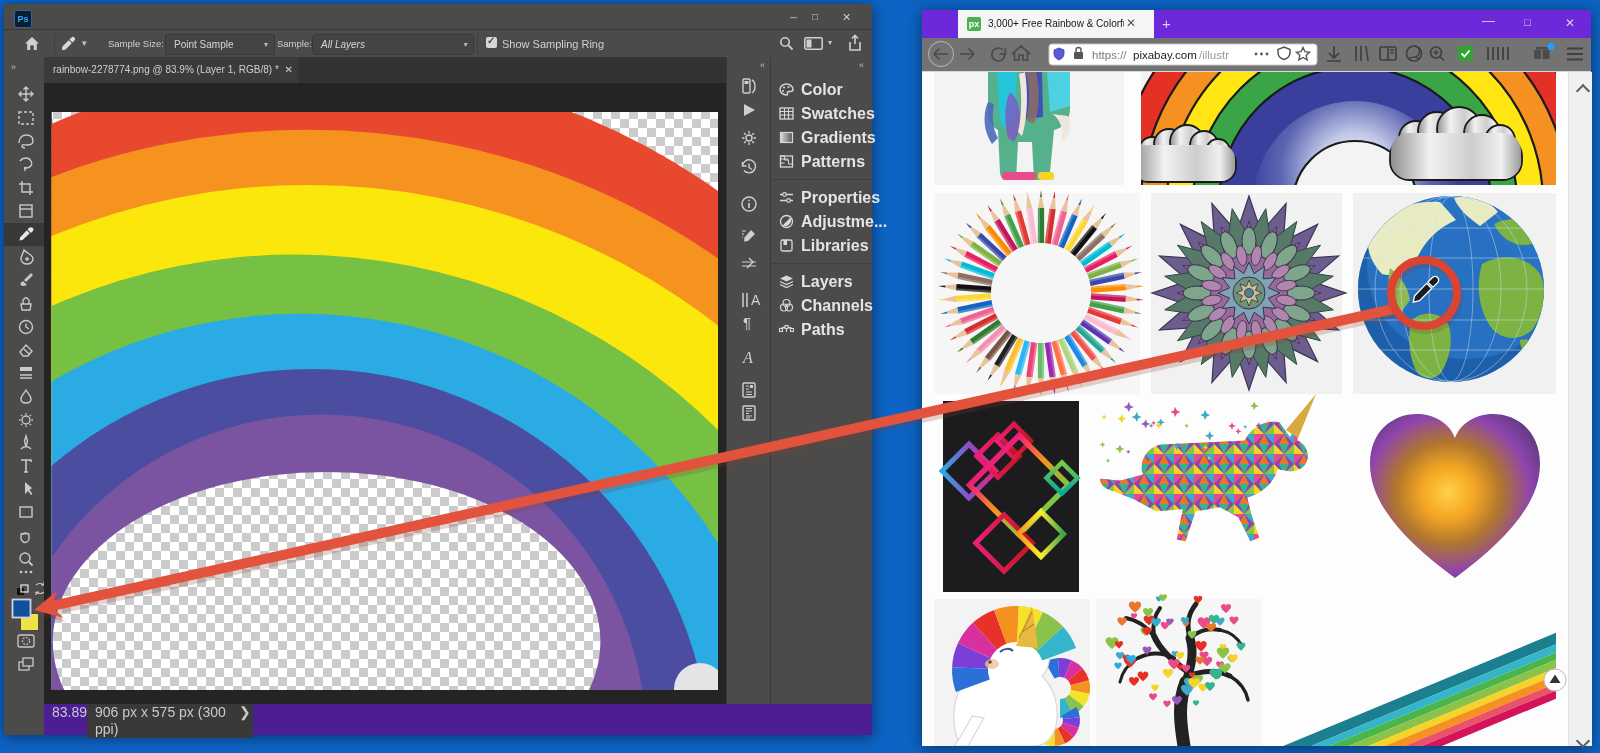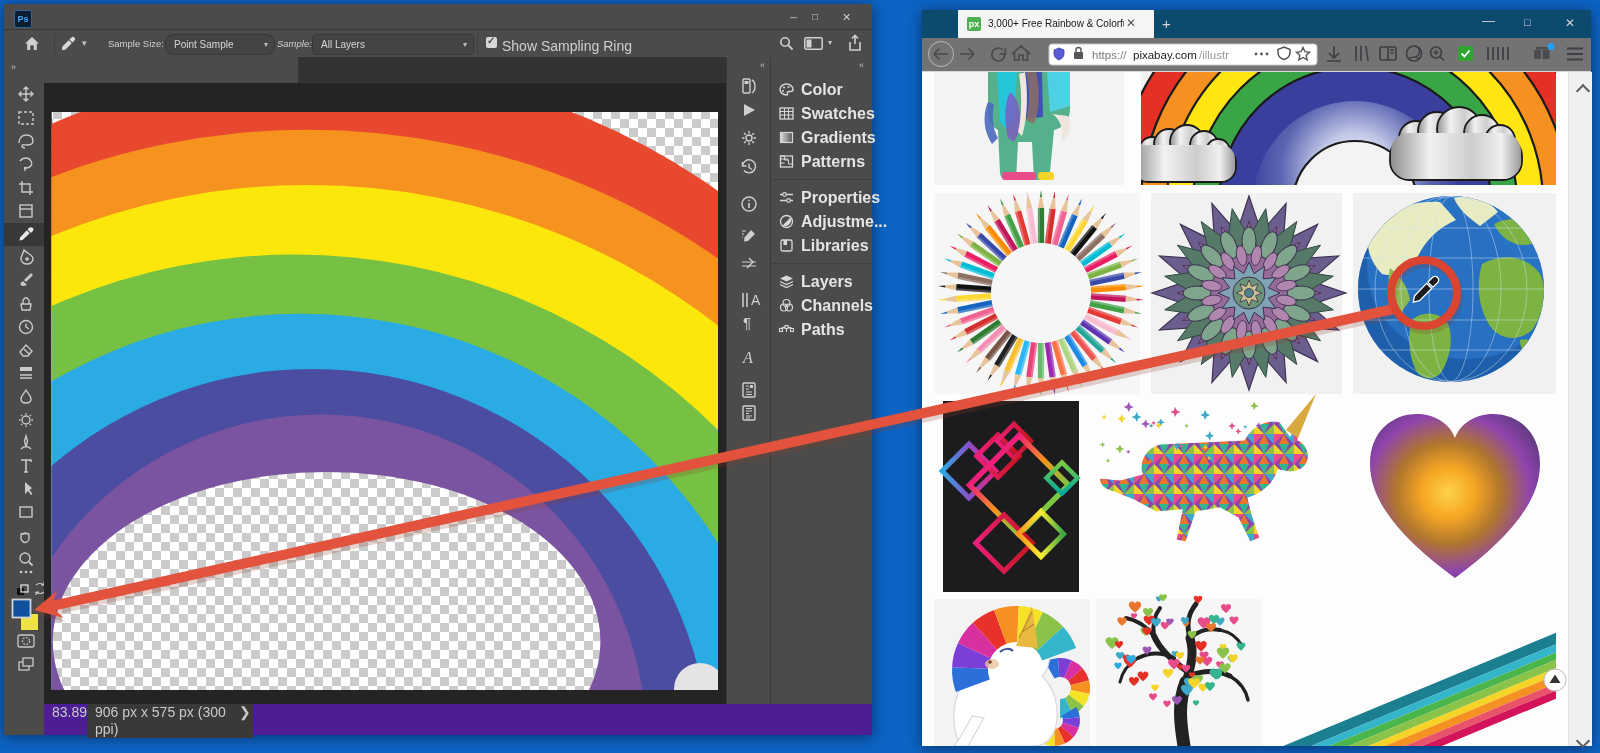--- a/index.html
+++ b/index.html
@@ -18,21 +18,21 @@
 #ps-tabrest{left:294px;top:0;right:0;height:26px;background:#333333;}
 #ps-toolbar{left:0;top:79px;width:40px;bottom:17px;background:#4d4b49;}
 #ps-canvas{left:40px;top:79px;width:682px;height:635px;background:#242424;}
 #ps-rightstrip{left:722px;top:54px;width:44px;bottom:17px;background:#4d4b49;border-left:1px solid #3a3937;}
 #ps-panel{left:766px;top:54px;width:101px;bottom:17px;background:#4d4b49;border-left:1px solid #3a3937;}
 #ps-status{left:40px;bottom:0;right:0;height:31px;background:#4c1d95;color:#c9c9c9;font-size:14px;line-height:17px;}
 .pitem{position:relative;height:24px;line-height:24px;color:#e4e4e4;font-size:16px;font-weight:bold;padding-left:30px;}
 .pitem svg{position:absolute;left:8px;top:4px;}
 
 #fx{left:922px;top:10px;width:669px;height:736px;background:#fbfbfb;box-shadow:0 2px 14px rgba(0,0,20,0.5);}
-#fx-titlebar{left:0;top:0;width:100%;height:28px;background:#0c4a6e;}
+#fx-titlebar{left:0;top:0;width:100%;height:28px;background:#6d28d9;}
 #fx-tab{left:36px;top:0;width:196px;height:28px;background:#f5f5f6;font-size:11px;color:#2a2a2e;}
 #fx-toolbar{left:0;top:28px;width:100%;height:33px;background:#737373;border-bottom:1px solid #d8d8da;}
 #fx-content{left:0;top:62px;width:100%;height:674px;background:#fdfdfd;overflow:hidden;}
 #fx-scroll{left:646px;top:62px;width:23px;height:674px;background:#f0f0f1;border-left:1px solid #e2e2e2;}
 
 #overlay{left:0;top:0;width:1600px;height:753px;pointer-events:none;}
 </style>
 </head>
 <body>
 <div class="abs" id="ps">
@@ -44,46 +44,47 @@
   <div class="abs" id="ps-optbar">
     <svg class="abs" style="left:19px;top:5px;" width="18" height="18" viewBox="0 0 18 18">
         <path d="M9 2 L16 8.5 L13.8 8.5 L13.8 15 L10.8 15 L10.8 10.5 L7.2 10.5 L7.2 15 L4.2 15 L4.2 8.5 L2 8.5 Z" fill="#d0d0d0"></path>
       </svg>
     <div class="vsep" style="left:50px;"></div>
     <svg class="abs" style="left:56px;top:5px;" width="17" height="17" viewBox="0 0 17 17">
         <path d="M14.5 2.5 a2.2 2.2 0 0 1 0 3.1 L12.5 7.6 L9.4 4.5 L11.4 2.5 a2.2 2.2 0 0 1 3.1 0 Z M8.7 5.2 L11.8 8.3 L5.5 14.6 L3 15 a0.8 0.8 0 0 1 -1 -1 L2.4 11.5 Z" fill="#d8d8d8"></path>
       </svg>
     <span class="abs" style="left:78px;top:8px;color:#c5c5c5;font-size:9px;">▾</span>
     <span class="abs" style="left:104px;top:8px;color:#cfcfcf;font-size:9.5px;">Sample Size:</span>
-    <div class="abs" style="left:161px;top:4px;width:100px;height:19px;background:#464442;border:1px solid #393837;border-radius:8px;color:#d6d6d6;font-size:10px;line-height:19px;padding-left:8px;">Point Sample<span style="position:absolute;right:6px;top:0;font-size:8px;color:#bbb;">▾</span></div>
-    <span class="abs" style="left:273px;top:8px;color:#cfcfcf;font-size:9.5px;font-style:italic;">Sample:</span>
-    <div class="abs" style="left:308px;top:4px;width:152px;height:19px;background:#464442;border:1px solid #393837;border-radius:4px;color:#d6d6d6;font-size:10px;line-height:19px;padding-left:8px;">All Layers<span style="position:absolute;right:6px;top:0;font-size:8px;color:#bbb;">▾</span></div>
+    <div class="abs" style="left:161px;top:4px;width:100px;height:19px;background:#464442;border:1px solid #393837;border-radius:2px;color:#d6d6d6;font-size:10px;line-height:19px;padding-left:8px;">Point Sample<span style="position:absolute;right:6px;top:0;font-size:8px;color:#bbb;">▾</span></div>
+    <span class="abs" style="left:273px;top:8px;color:#cfcfcf;font-size:9.5px;">Sample:</span>
+    <div class="abs" style="left:308px;top:4px;width:152px;height:19px;background:#464442;border:1px solid #393837;border-radius:4px;color:#d6d6d6;font-size:10px;line-height:19px;padding-left:8px;font-style:italic;">All Layers<span style="position:absolute;right:6px;top:0;font-size:8px;color:#bbb;">▾</span></div>
     <div class="vsep" style="left:473px;"></div>
     <div class="abs" style="left:482px;top:7px;width:11px;height:11px;background:#d8d8d8;border-radius:2px;">
         <span style="position:absolute;left:1px;top:-2px;color:#4d4b49;font-size:10px;font-weight:bold;">✓</span>
       </div>
-    <span class="abs" style="left:498px;top:8px;color:#cfcfcf;font-size:14px;">Show Sampling Ring</span>
+    <span class="abs" style="left:498px;top:8px;color:#cfcfcf;font-size:11px;">Show Sampling Ring</span>
     <svg class="abs" style="left:775px;top:6px;" width="15" height="15" viewBox="0 0 15 15">
         <circle cx="6" cy="6" r="4.2" fill="none" stroke="#d0d0d0" stroke-width="1.6"></circle>
         <line x1="9.2" y1="9.2" x2="13.5" y2="13.5" stroke="#d0d0d0" stroke-width="1.8"></line>
       </svg>
     <svg class="abs" style="left:800px;top:7px;" width="19" height="13" viewBox="0 0 19 13">
         <rect x="0.8" y="0.8" width="17.4" height="11.4" rx="1.5" fill="none" stroke="#d0d0d0" stroke-width="1.5"></rect>
         <rect x="2.5" y="2.5" width="5" height="8" fill="#d0d0d0"></rect>
       </svg>
     <span class="abs" style="left:824px;top:8px;color:#c5c5c5;font-size:8px;">▾</span>
     <svg class="abs" style="left:843px;top:4px;" width="16" height="18" viewBox="0 0 16 18">
         <path d="M3 8 L3 16 L13 16 L13 8" fill="none" stroke="#d0d0d0" stroke-width="1.6"></path>
         <line x1="8" y1="1.5" x2="8" y2="10" stroke="#d0d0d0" stroke-width="1.6"></line>
         <path d="M5 4.5 L8 1.5 L11 4.5" fill="none" stroke="#d0d0d0" stroke-width="1.6"></path>
       </svg>
   </div>
   <div class="abs" id="ps-tabstrip">
       <span style="position:absolute;left:7px;top:5px;color:#bbb;font-size:9px;">»</span>
       <div class="abs" id="ps-tabrest"></div>
+      <div class="abs" id="ps-tab">rainbow-2278774.png @ 83.9% (Layer 1, RGB/8) * &nbsp;✕</div>
     </div>
   <div class="abs" id="ps-toolbar">
   <svg width="44" height="631" viewBox="0 0 44 631">
     <g stroke="#c9c9c9" stroke-width="1.4" fill="none">
       <rect x="0" y="140" width="44" height="23" fill="#393837" stroke="none"></rect>
       <g transform="translate(22,11)">
             <path d="M0 -7 L0 7 M-7 0 L7 0 M-2.5 -4.5 L0 -7 L2.5 -4.5 M-2.5 4.5 L0 7 L2.5 4.5 M-4.5 -2.5 L-7 0 L-4.5 2.5 M4.5 -2.5 L7 0 L4.5 2.5"></path>
           </g>
       <g transform="translate(22,35)">
             <rect x="-7" y="-6" width="14" height="12" stroke-dasharray="3 2"></rect>

